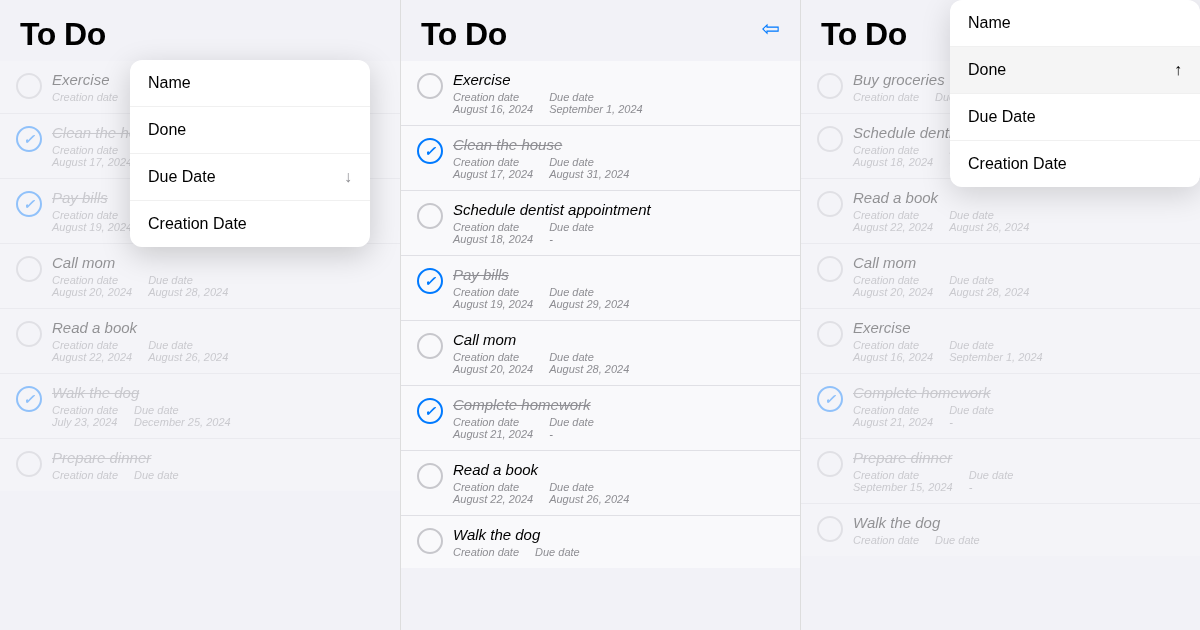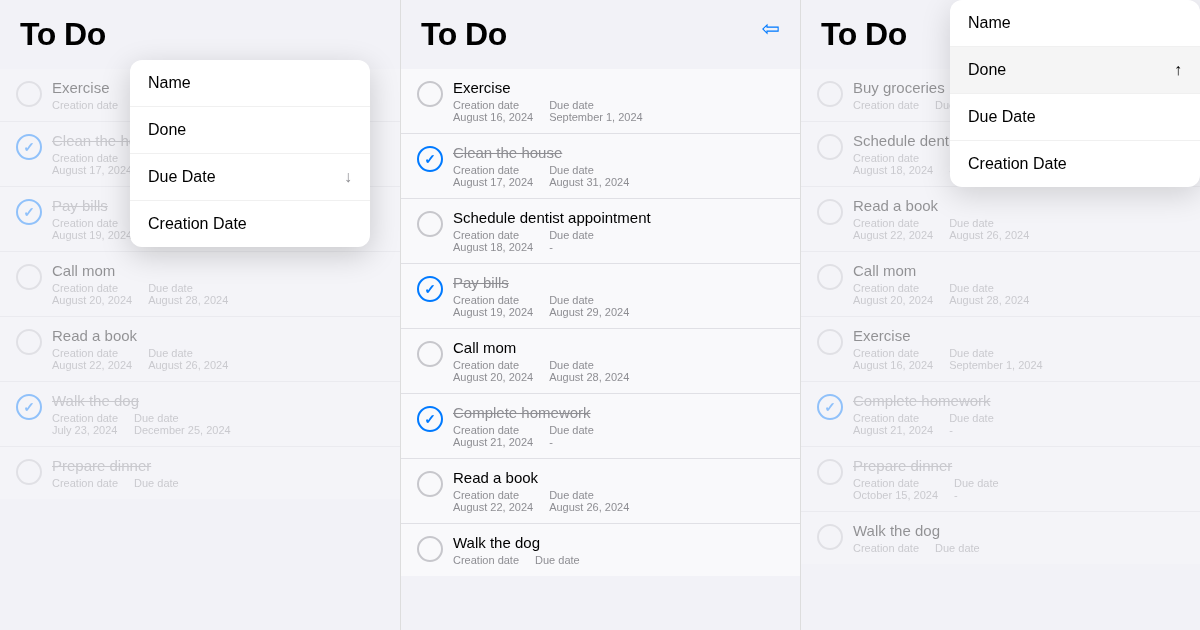--- a/index.html
+++ b/index.html
@@ -54,23 +54,24 @@
     }
 
     .back-arrow {
       font-size: 22px;
       color: #007aff;
       cursor: pointer;
     }
 
     
     .task-list {
-      padding: 8px 0;
+      padding: 0 0;
       overflow-y: auto;
       height: calc(630px - 70px);
+      font-style: italic;
     }
 
     .task-item {
       display: flex;
       align-items: flex-start;
       padding: 10px 16px;
       border-bottom: 1px solid #e0e0e5;
       background: #f9f9fb;
       gap: 10px;
     }
@@ -590,21 +591,21 @@
           </div>
         </div>
       </div>
       <div class="task-item">
         <div class="task-checkbox"></div>
         <div class="task-content">
           <div class="task-title strikethrough">Prepare dinner</div>
           <div class="task-dates">
             <div class="task-meta-group">
               <span class="task-meta-label">Creation date</span>
-              <span class="task-meta-value">October 15, 2024</span>
+              <span class="task-meta-value">September 15, 2024</span>
             </div>
             <div class="task-meta-group">
               <span class="task-meta-label">Due date</span>
               <span class="task-meta-value">-</span>
             </div>
           </div>
         </div>
       </div>
       <div class="task-item">
         <div class="task-checkbox"></div>

